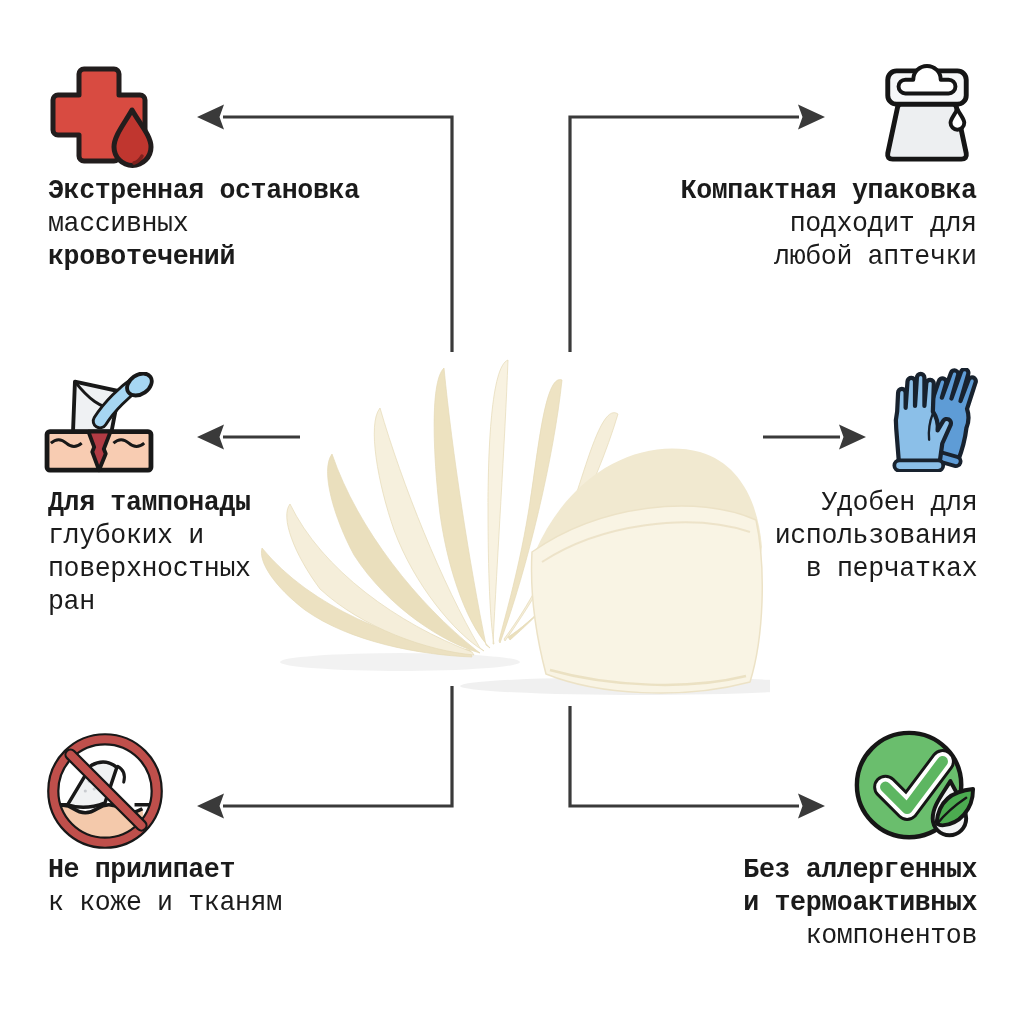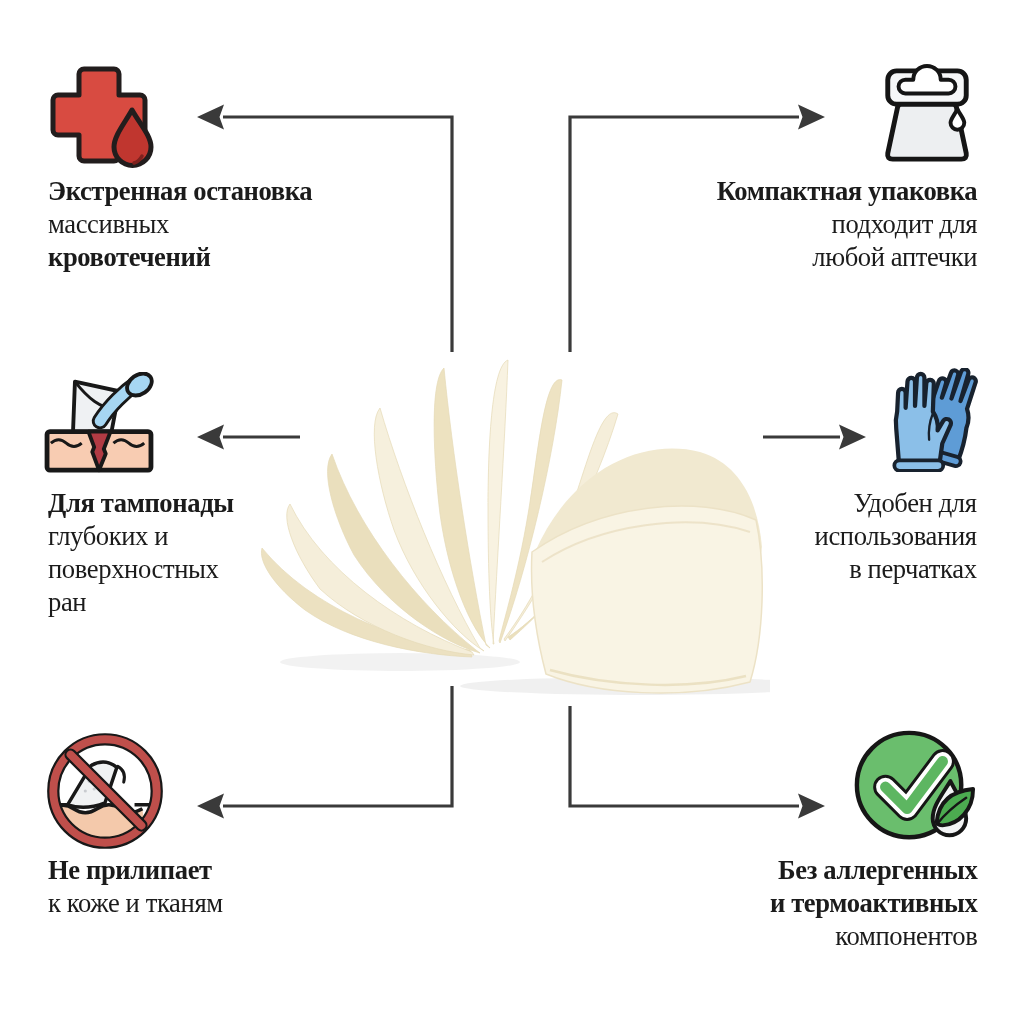--- a/index.html
+++ b/index.html
@@ -1,18 +1,18 @@
 <!DOCTYPE html>
 <html><head>
 <meta charset="utf-8">
 <style>
   html,body{margin:0;padding:0;background:#ffffff;}
   .canvas{
     position:relative;width:1024px;height:1024px;background:#ffffff;
-    font-family:Liberation Serif, serif;color:#1b1b1b;overflow:hidden;
+    font-family:Liberation Mono, monospace;color:#1b1b1b;overflow:hidden;
   }
   .abs{position:absolute;}
   
   #connectors{left:0;top:0;z-index:1;}
   
   #product{z-index:2;left:250px;top:352px;}
   
   .feature{z-index:3;}
   .icon-box{position:absolute;}
   .ftext{

